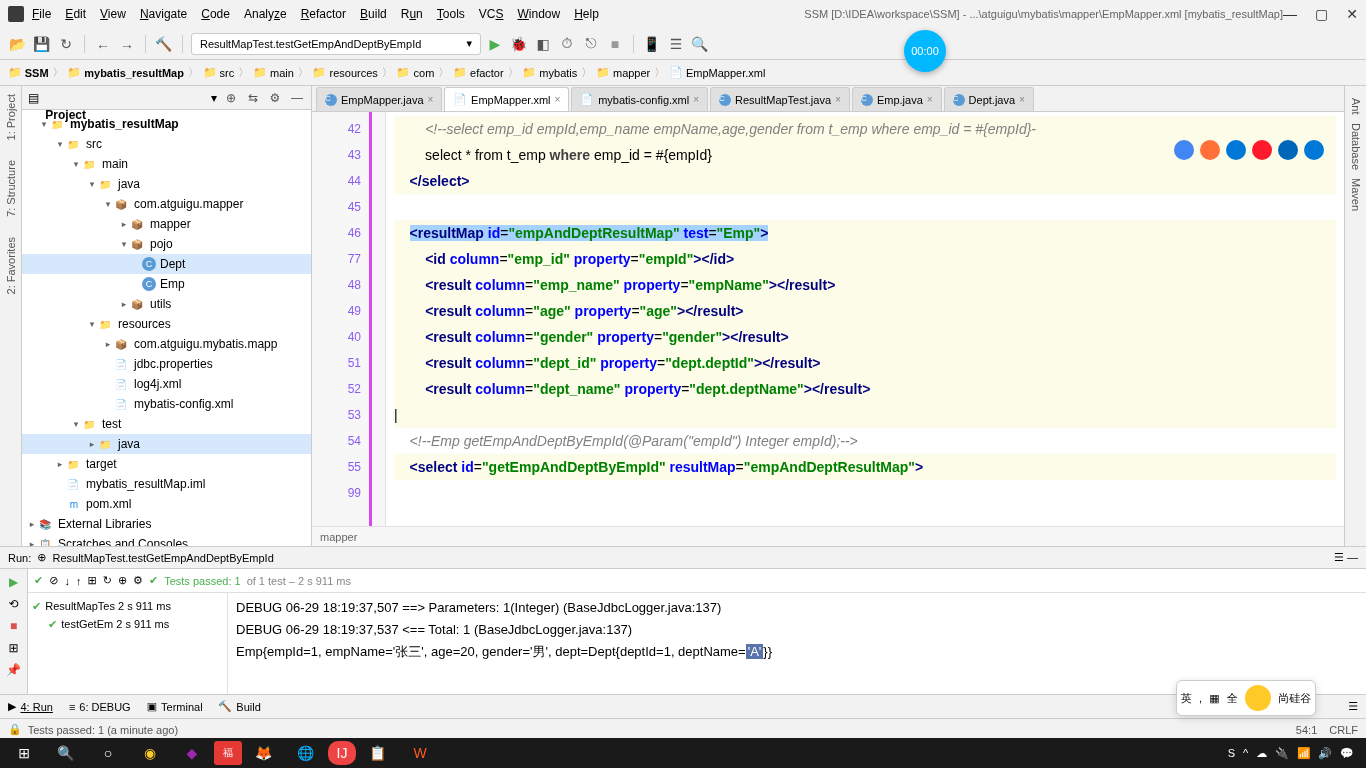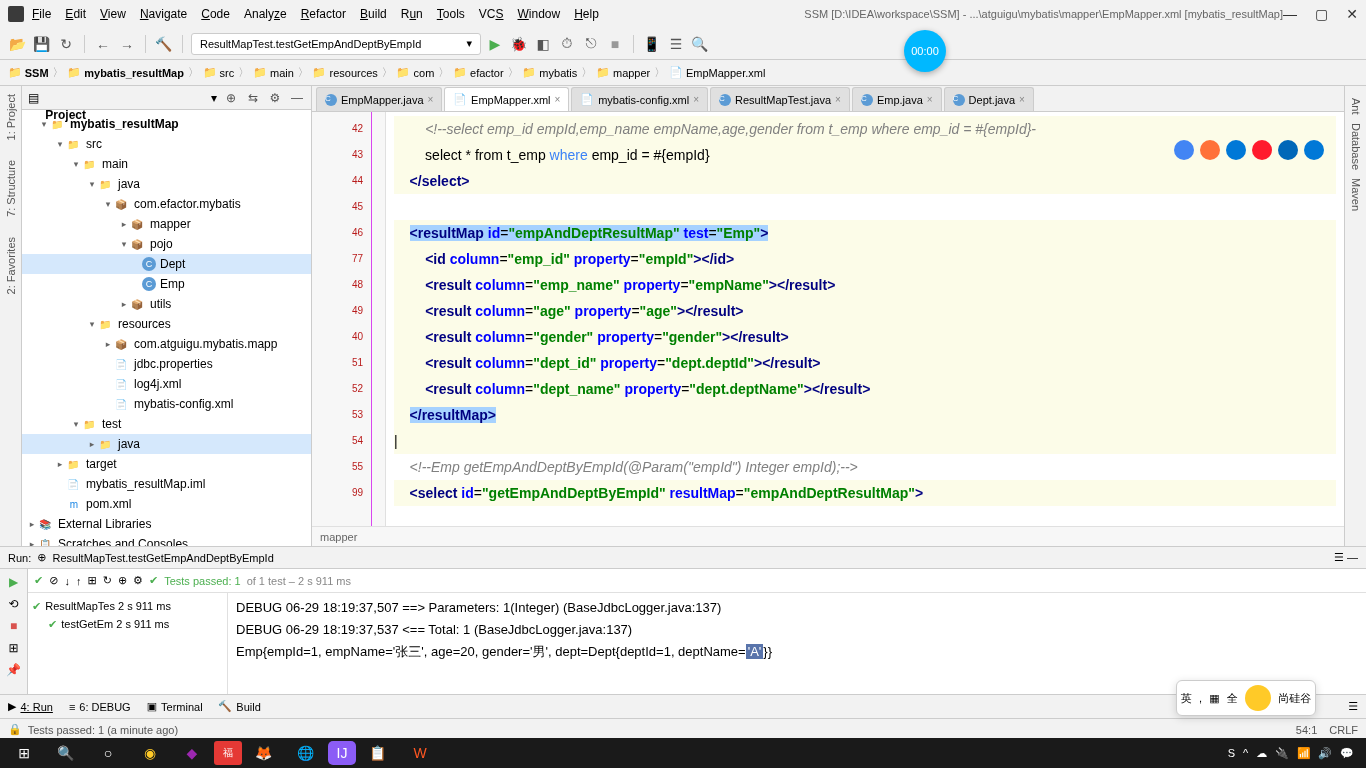--- a/index.html
+++ b/index.html
@@ -43,34 +43,34 @@
 .ticon.xml { color: #888; }
 .ticon.prop { color: #888; }
 
 .editor-area { flex: 1; display: flex; flex-direction: column; background: #fff; }
 .file-tabs { height: 26px; background: #f2f2f2; border-bottom: 1px solid #ccc; display: flex; align-items: flex-end; padding-left: 4px; }
 .file-tab { height: 24px; padding: 0 8px; display: flex; align-items: center; gap: 4px; background: #e0e0e0; border: 1px solid #ccc; border-bottom: none; margin-right: 2px; border-radius: 3px 3px 0 0; cursor: pointer; font-size: 11px; }
 .file-tab.active { background: #fff; }
 .file-tab .close { color: #888; font-size: 10px; }
 
 .code-area { flex: 1; display: flex; overflow: hidden; position: relative; }
-.gutter { width: 60px; background: #f7f7f7; border-right: 1px solid #d946ef; text-align: right; padding: 4px 8px 4px 0; color: #b91c1c; font-family: 'Consolas', monospace; font-size: 10px; line-height: 26px; }
+.gutter { width: 60px; background: #f7f7f7; border-right: 3px solid #d946ef; text-align: right; padding: 4px 8px 4px 0; color: #8b5cf6; font-family: 'Consolas', monospace; font-size: 12px; line-height: 26px; }
 .gutter .ln { height: 26px; }
 .fold-gutter { width: 14px; background: #f7f7f7; border-right: 1px solid #e0e0e0; }
 .code { flex: 1; padding: 4px 8px; font-family: 'Consolas', 'JetBrains Mono', monospace; font-size: 14px; line-height: 26px; overflow: auto; }
 .code-line { height: 26px; white-space: pre; }
 .code-line.hl { background: #fcfce8; }
 .browser-icons { position: absolute; top: 28px; right: 20px; display: flex; gap: 6px; z-index: 5; }
 .browser-icons .bi { width: 20px; height: 20px; border-radius: 50%; }
 
 .tag { color: #000080; font-weight: bold; }
 .attr { color: #0000ff; font-weight: bold; }
 .val { color: #008000; font-weight: bold; }
 .comment { color: #808080; font-style: italic; }
-.kw { color: #3b82f6; font-weight: normal; }
+.kw { color: #404040; font-weight: bold; }
 
 .sel-bg { background: #a6d2ff; }
 
 .crumb-bar { height: 20px; background: #f7f7f7; border-top: 1px solid #e0e0e0; padding: 0 8px; font-size: 11px; color: #666; display: flex; align-items: center; }
 
 .right-gutter { width: 22px; background: #f2f2f2; border-left: 1px solid #ccc; display: flex; flex-direction: column; align-items: center; padding-top: 8px; }
 .right-gutter .vtext { writing-mode: vertical-rl; font-size: 11px; color: #555; padding: 4px 0; }
 
 .run-panel { height: 148px; border-top: 1px solid #ccc; background: #fff; display: flex; flex-direction: column; }
 .run-header { height: 22px; background: #f2f2f2; border-bottom: 1px solid #ccc; display: flex; align-items: center; padding: 0 8px; gap: 6px; font-size: 11px; }
@@ -211,21 +211,21 @@
           <span>main</span>
         </div>
       <div class="tree-item" style="padding-left:64px">
           <span class="arrow">▾</span>
           <span class="ticon folder-blue">📁</span>
           <span>java</span>
         </div>
       <div class="tree-item" style="padding-left:80px">
           <span class="arrow">▾</span>
           <span class="ticon folder">📦</span>
-          <span>com.efactor.mybatis</span>
+          <span>com.atguigu.mapper</span>
         </div>
       <div class="tree-item" style="padding-left:96px">
           <span class="arrow">▸</span>
           <span class="ticon folder">📦</span>
           <span>mapper</span>
         </div>
       <div class="tree-item" style="padding-left:96px">
           <span class="arrow">▾</span>
           <span class="ticon folder">📦</span>
           <span>pojo</span>
@@ -358,21 +358,20 @@
         <div class="code-line hl">        select * from t_emp <span class="kw">where</span> emp_id = #{empId}</div>
         <div class="code-line hl">    <span class="tag">&lt;/select&gt;</span></div>
         <div class="code-line"></div>
         <div class="code-line hl">    <span class="sel-bg"><span class="tag">&lt;resultMap</span> <span class="attr">id</span>=<span class="val">"empAndDeptResultMap"</span> <span class="attr">test</span>=<span class="val">"Emp"</span><span class="tag">&gt;</span></span></div>
         <div class="code-line hl">        <span class="tag">&lt;id</span> <span class="attr">column</span>=<span class="val">"emp_id"</span> <span class="attr">property</span>=<span class="val">"empId"</span><span class="tag">&gt;&lt;/id&gt;</span></div>
         <div class="code-line hl">        <span class="tag">&lt;result</span> <span class="attr">column</span>=<span class="val">"emp_name"</span> <span class="attr">property</span>=<span class="val">"empName"</span><span class="tag">&gt;&lt;/result&gt;</span></div>
         <div class="code-line hl">        <span class="tag">&lt;result</span> <span class="attr">column</span>=<span class="val">"age"</span> <span class="attr">property</span>=<span class="val">"age"</span><span class="tag">&gt;&lt;/result&gt;</span></div>
         <div class="code-line hl">        <span class="tag">&lt;result</span> <span class="attr">column</span>=<span class="val">"gender"</span> <span class="attr">property</span>=<span class="val">"gender"</span><span class="tag">&gt;&lt;/result&gt;</span></div>
         <div class="code-line hl">        <span class="tag">&lt;result</span> <span class="attr">column</span>=<span class="val">"dept_id"</span> <span class="attr">property</span>=<span class="val">"dept.deptId"</span><span class="tag">&gt;&lt;/result&gt;</span></div>
         <div class="code-line hl">        <span class="tag">&lt;result</span> <span class="attr">column</span>=<span class="val">"dept_name"</span> <span class="attr">property</span>=<span class="val">"dept.deptName"</span><span class="tag">&gt;&lt;/result&gt;</span></div>
-        <div class="code-line hl">    <span class="sel-bg"><span class="tag">&lt;/resultMap&gt;</span></span></div>
         <div class="code-line" style="background:#fcfce8">|</div>
         <div class="code-line">    <span class="comment">&lt;!--Emp getEmpAndDeptByEmpId(@Param("empId") Integer empId);--&gt;</span></div>
         <div class="code-line hl">    <span class="tag">&lt;select</span> <span class="attr">id</span>=<span class="val">"getEmpAndDeptByEmpId"</span> <span class="attr">resultMap</span>=<span class="val">"empAndDeptResultMap"</span><span class="tag">&gt;</span></div>
       </div>
       <div class="browser-icons">
         <span class="bi" style="background:#4285f4"></span>
         <span class="bi" style="background:#ff7139"></span>
         <span class="bi" style="background:#0078d7"></span>
         <span class="bi" style="background:#ff1b2d"></span>
         <span class="bi" style="background:#0067b8"></span>
@@ -469,21 +468,21 @@
 
 <div class="taskbar">
   <span class="tbitem">⊞</span>
   <span class="tbitem">🔍</span>
   <span class="tbitem">○</span>
   <span class="tbitem" style="color:#ffca28">◉</span>
   <span class="tbitem" style="color:#9c27b0">◆</span>
   <span class="tbitem" style="background:#e53935;width:28px;height:24px;border-radius:3px;font-size:10px">福</span>
   <span class="tbitem" style="color:#ff7139">🦊</span>
   <span class="tbitem">🌐</span>
-  <span class="tbitem" style="background:#8b5cf6;width:28px;height:24px;border-radius:5px">IJ</span>
+  <span class="tbitem" style="background:#ef4444;width:28px;height:24px;border-radius:10px">IJ</span>
   <span class="tbitem" style="color:#795548">📋</span>
   <span class="tbitem" style="color:#ff5722">W</span>
   <div class="tray">
     <span>S</span>
     <span>^</span>
     <span>☁</span>
     <span>🔌</span>
     <span>📶</span>
     <span>🔊</span>
     <span>💬</span>

